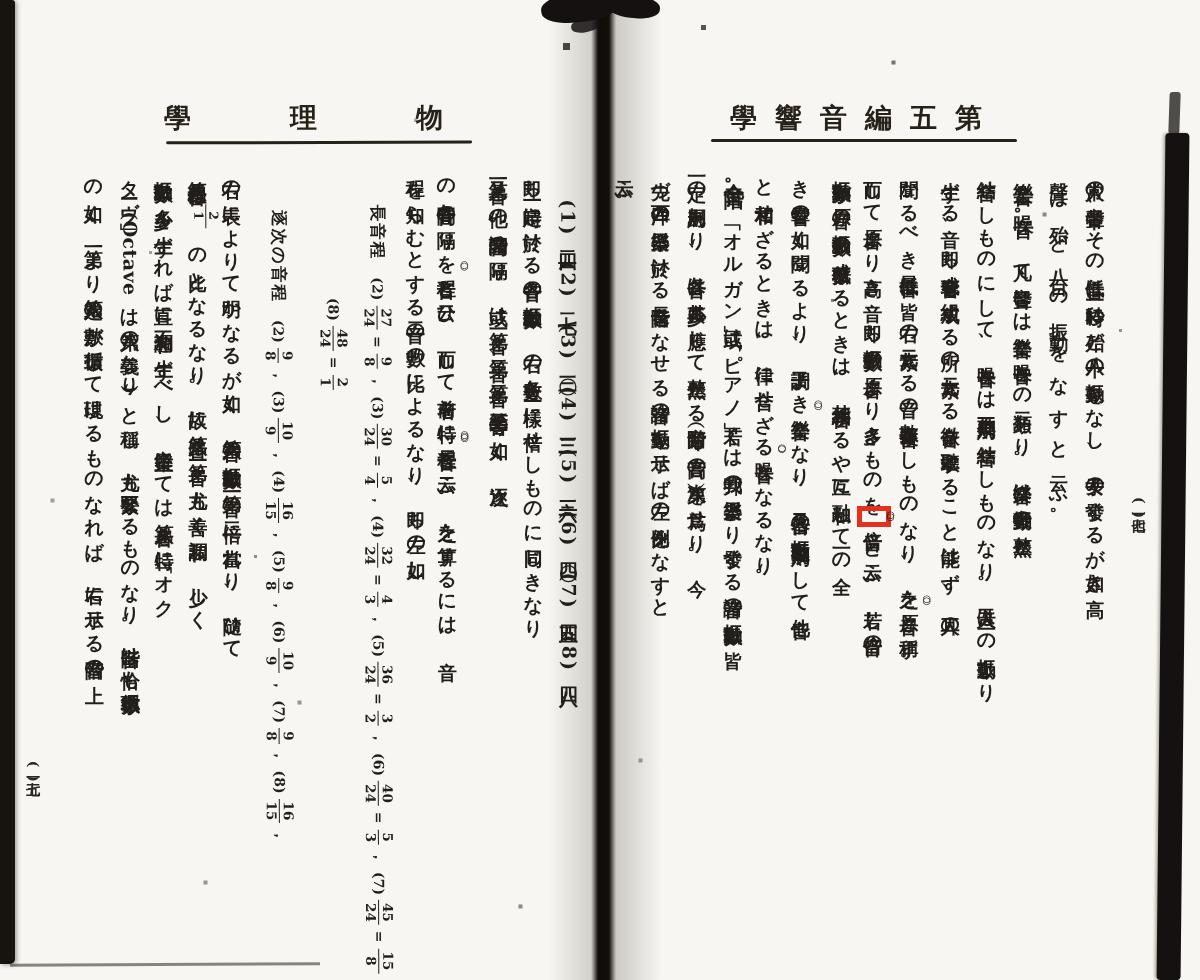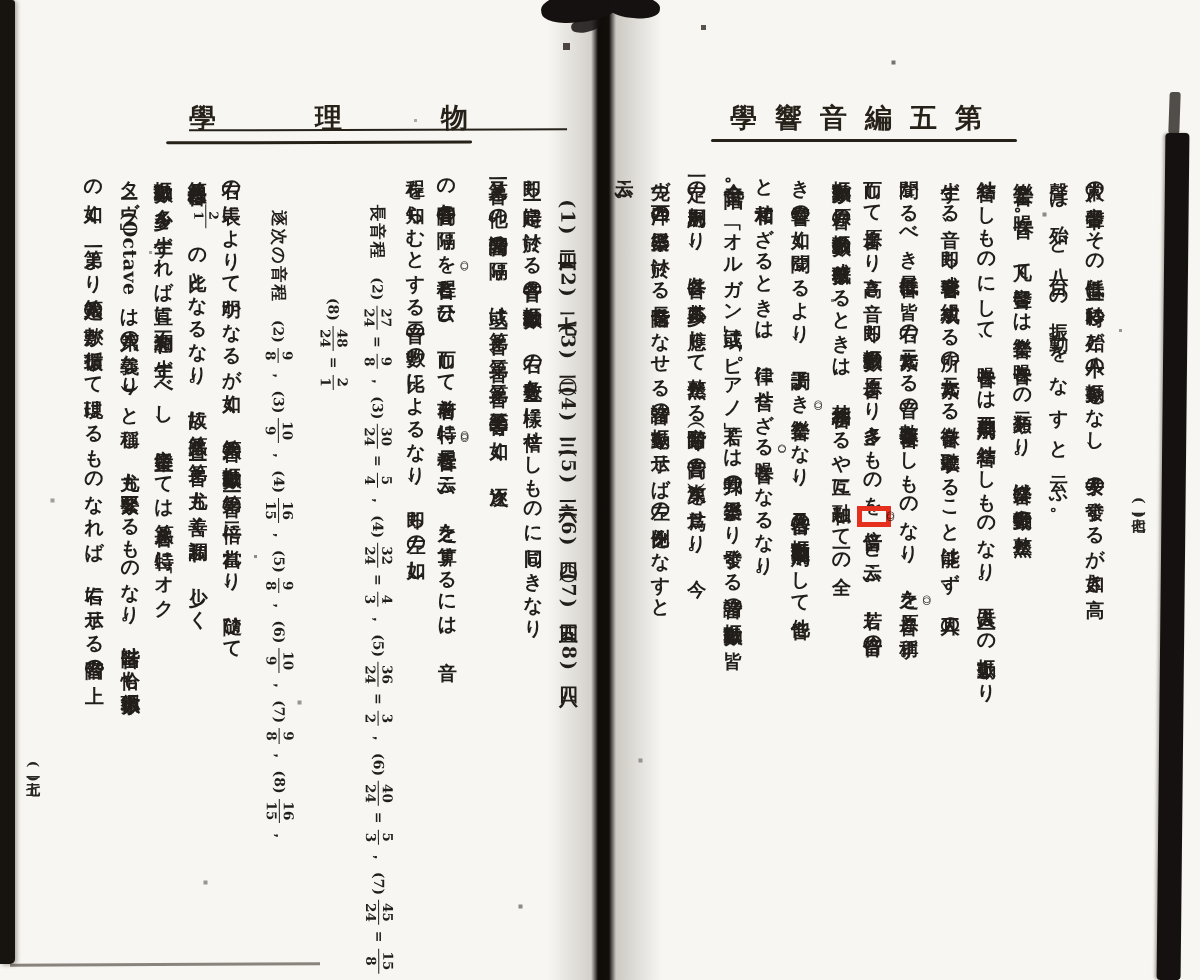--- a/index.html
+++ b/index.html
@@ -129,21 +129,21 @@
 <div class="crease-r"></div>
 <div class="binding"></div>
 <div class="blob blob1"></div>
 <div class="blob blob2"></div>
 <div class="blob blob3"></div>
 <div class="edge-right"></div>
 <div class="edge-right-top"></div>
 <div class="specks"></div>
 
 <div class="page" id="left-page">
-  <div class="hdr" id="hdr-left" style="left:190px;top:100px;letter-spacing:99px;text-decoration:underline;">學理物</div>
+  <div class="hdr" id="hdr-left" style="left:165px;top:100px;letter-spacing:99px;">學理物</div>
   <div class="hdr-rule" style="left:167px;top:141px;width:306px;height:3px;"></div>
   <div class="pagenum" style="left:24px;top:760px;">(一七五)</div>
   <div id="left-cols">
       <div class="tcol" style="left: 552px; top: 200px; letter-spacing: 2px;"><span>(1)二四　(2)二七　(3)三〇　(4)三二　(5)三六　(6)四〇　(7)四五　(8)四八</span></div>
       <div class="tcol" style="left: 517px; top: 166px;"><span>即ち一定時に於ける各音の振動數は、右の各數を一樣に倍せしものに同じきなり</span></div>
       <div class="tcol" style="left: 483px; top: 166px;"><span>又第一音と他の諸音間の隔り、或は第一音と第二音、第二音と第三音等の如く、逐次</span></div>
       <div class="tcol" style="left: 436px; top: 166px;"><span>の各音間の隔りを</span><span class="em">音程</span><span>と云ひ、而して前者を特に</span><span class="em">長音程</span><span>と云ふ。之を算するには、音</span></div>
       <div class="tcol" style="left: 400px; top: 166px;"><span>程を知らむとする二音の數の比によるなり、即ち左の如し。</span></div>
       <div class="tcol" style="left: 216px; top: 166px;"><span>右の表によりて明かなるが如く、第八音の振動數は第一音の二倍に當れり、隨ひて</span></div>
       <div class="tcol" style="left: 182px; top: 166px;"><span>第八長音程は</span><span class="ifrac"><span class="fnum">2</span><span class="fden">1</span></span><span>の比となるなり。故に第八音は第一音と尤も善く調和し、少しく</span></div>

